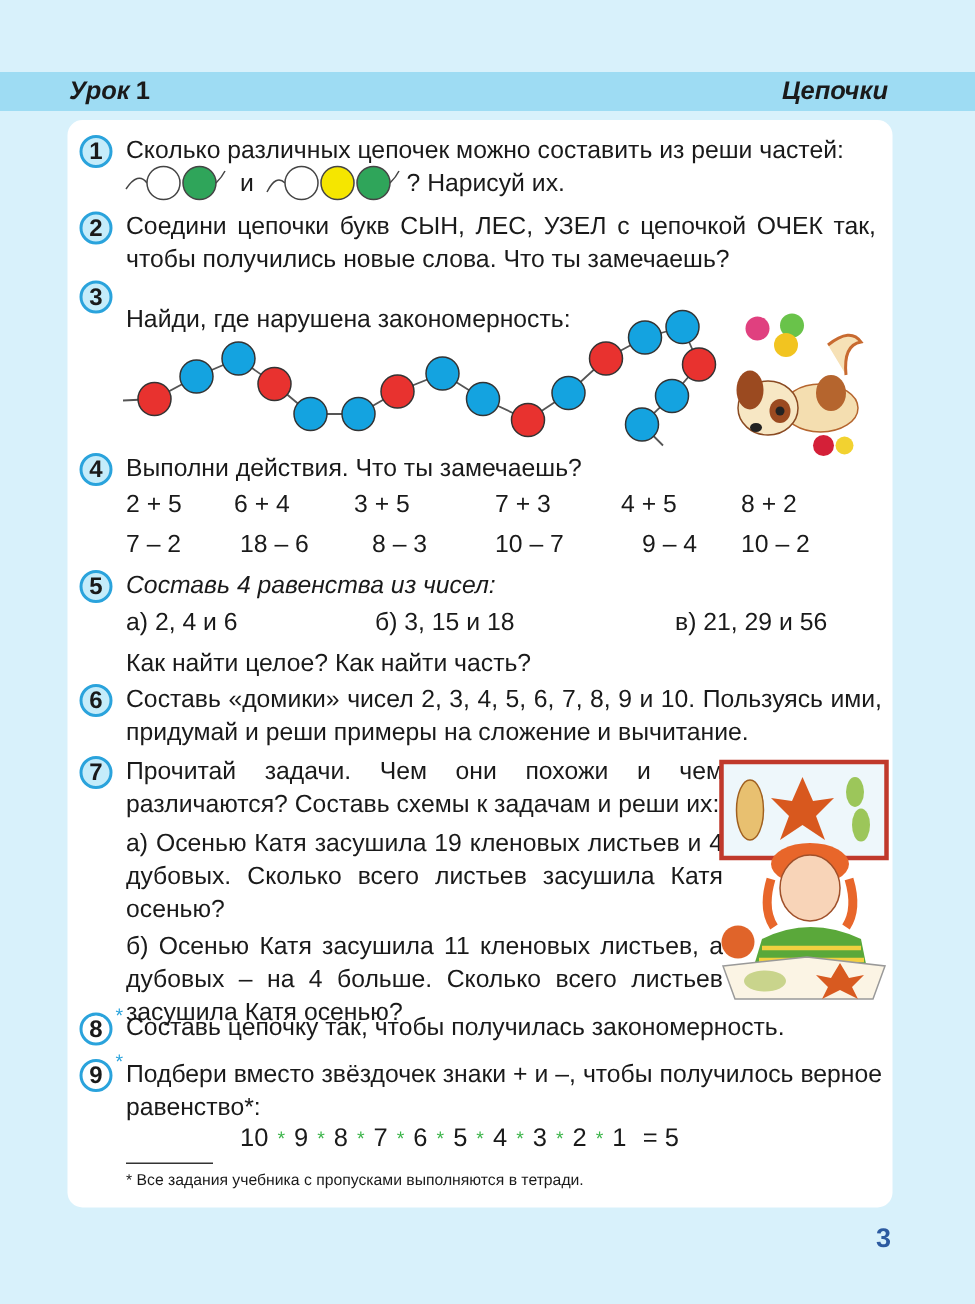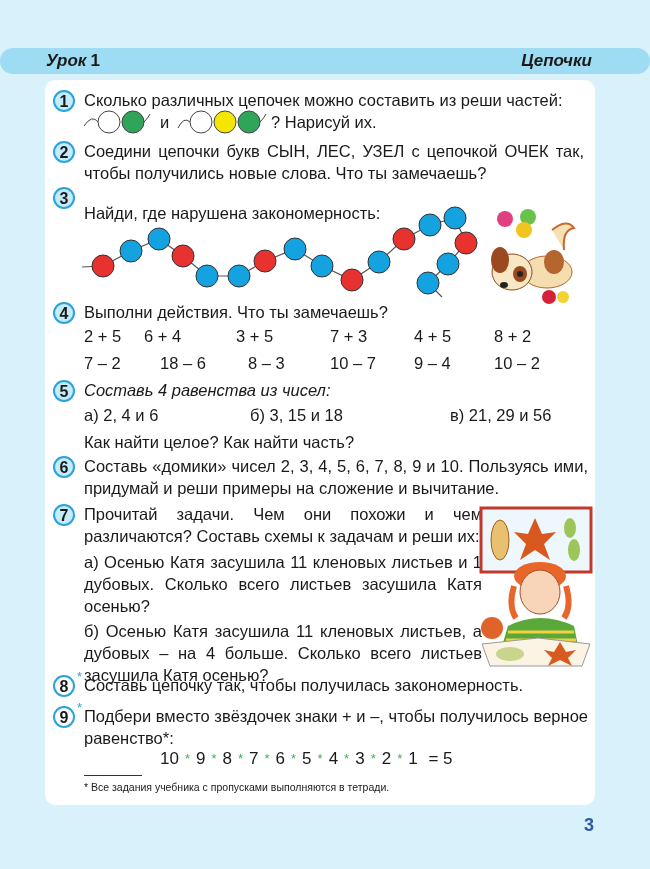--- a/index.html
+++ b/index.html
@@ -1,18 +1,18 @@
 <!DOCTYPE html>
 <html><head>
 <meta charset="utf-8">
 <style>
   html, body { margin:0; padding:0; }
   body { width:650px; height:869px; background:#d8f1fb; position:relative; overflow:hidden;
          font-family:"Liberation Sans", sans-serif; color:#1a1a1a; }
-  .header { position:absolute; left:0; top:48px; width:650px; height:26px; background:#9edcf3;border-radius:13px; }
+  .header { position:absolute; left:0; top:48px; width:650px; height:26px; background:#9edcf3; }
   .header .left { position:absolute; left:46px; top:3px; font-size:17px; font-weight:bold; font-style:italic; }
   .header .left .num { font-style:normal; font-weight:bold; margin-left:4px; }
   .header .right { position:absolute; right:58px; top:3px; font-size:17px; font-weight:bold; font-style:italic; }
   .card { position:absolute; left:45px; top:80px; width:550px; height:725px; background:#fff; border-radius:10px; }
   .badge { position:absolute; left:53px; width:22px; height:22px; border-radius:50%; border:2px solid #2aa3dc;
            background:#c5ecfa; box-sizing:border-box; text-align:center; font-weight:bold; font-size:16px; line-height:19px; }
   .badge.white { background:#fff; }
   .badge .star { position:absolute; right:-9px; top:-10px; color:#2aa3dc; font-size:13px; font-weight:normal; }
   .txt { position:absolute; left:84px; font-size:16.5px; line-height:22px; }
   .justify { text-align:justify; text-align-last:left; }
@@ -92,50 +92,50 @@
   <circle cx="38" cy="74" r="3" fill="#222"></circle>
   <ellipse cx="22" cy="85" rx="4" ry="3" fill="#222"></ellipse>
   <circle cx="67" cy="97" r="7" fill="#d42038"></circle>
   <circle cx="81" cy="97" r="6" fill="#f2d230"></circle>
 </svg>
 
 <div class="badge" style="top:302px">4</div>
 <div class="txt" style="top:301px;">Выполни действия. Что ты замечаешь?</div>
 <div class="row" style="top:327px;">
   <span style="left:0">2 + 5</span>
-  <span style="left:60px">6 + 4</span>
+  <span style="left:72px">6 + 4</span>
   <span style="left:152px">3 + 5</span>
   <span style="left:246px">7 + 3</span>
   <span style="left:330px">4 + 5</span>
   <span style="left:410px">8 + 2</span>
 </div>
 <div class="row" style="top:354px;">
   <span style="left:0">7 – 2</span>
   <span style="left:76px">18 – 6</span>
   <span style="left:164px">8 – 3</span>
   <span style="left:246px">10 – 7</span>
-  <span style="left:330px">9 – 4</span>
+  <span style="left:344px">9 – 4</span>
   <span style="left:410px">10 – 2</span>
 </div>
 
 <div class="badge" style="top:380px">5</div>
 <div class="txt" style="top:379px;font-style:italic;">Составь 4 равенства из чисел:</div>
 <div class="row" style="top:406px;">
   <span style="left:0">а) 2, 4 и 6</span>
   <span style="left:166px">б) 3, 15 и 18</span>
   <span style="left:366px">в) 21, 29 и 56</span>
 </div>
 <div class="txt" style="top:431px;">Как найти целое? Как найти часть?</div>
 
 <div class="badge" style="top:456px">6</div>
 <div class="txt justify" style="top:455px; width:504px;">Составь «домики» чисел 2, 3, 4, 5, 6, 7, 8, 9 и 10. Пользуясь ими, придумай и реши примеры на сложение и вычитание.</div>
 
 <div class="badge" style="top:504px">7</div>
 <div class="txt justify" style="top:503px; width:398px;">Прочитай задачи. Чем они похожи и чем различаются? Составь схемы к задачам и реши их:</div>
-<div class="txt justify" style="top:551px; width:398px;">а) Осенью Катя засушила 11 кленовых листьев и 1 дубовых. Сколько всего листьев засушила Катя осенью?</div>
+<div class="txt justify" style="top:551px; width:398px;">а) Осенью Катя засушила 19 кленовых листьев и 4 дубовых. Сколько всего листьев засушила Катя осенью?</div>
 <div class="txt justify" style="top:620px; width:398px;">б) Осенью Катя засушила 11 кленовых листьев, а дубовых – на 4 больше. Сколько всего листьев засушила Катя осенью?</div>
 <svg class="ill" style="left:478px; top:506px" width="118" height="166">
   <rect x="3" y="2" width="110" height="64" fill="#eef7fb" stroke="#c0392b" stroke-width="3"></rect>
   <ellipse cx="22" cy="34" rx="9" ry="20" fill="#e8c070" stroke="#a06020"></ellipse>
   <polygon points="57,12 64,28 78,26 66,38 72,54 57,44 42,54 48,38 36,26 50,28" fill="#d8581e"></polygon>
   <ellipse cx="92" cy="22" rx="6" ry="10" fill="#9cc65a"></ellipse>
   <ellipse cx="96" cy="44" rx="6" ry="11" fill="#9cc65a"></ellipse>
   <ellipse cx="62" cy="70" rx="26" ry="14" fill="#e8662a"></ellipse>
   <ellipse cx="62" cy="86" rx="20" ry="22" fill="#f8d4b8" stroke="#a0502a"></ellipse>
   <path d="M36,80 Q30,100 38,112" stroke="#e8662a" stroke-width="6" fill="none"></path>

